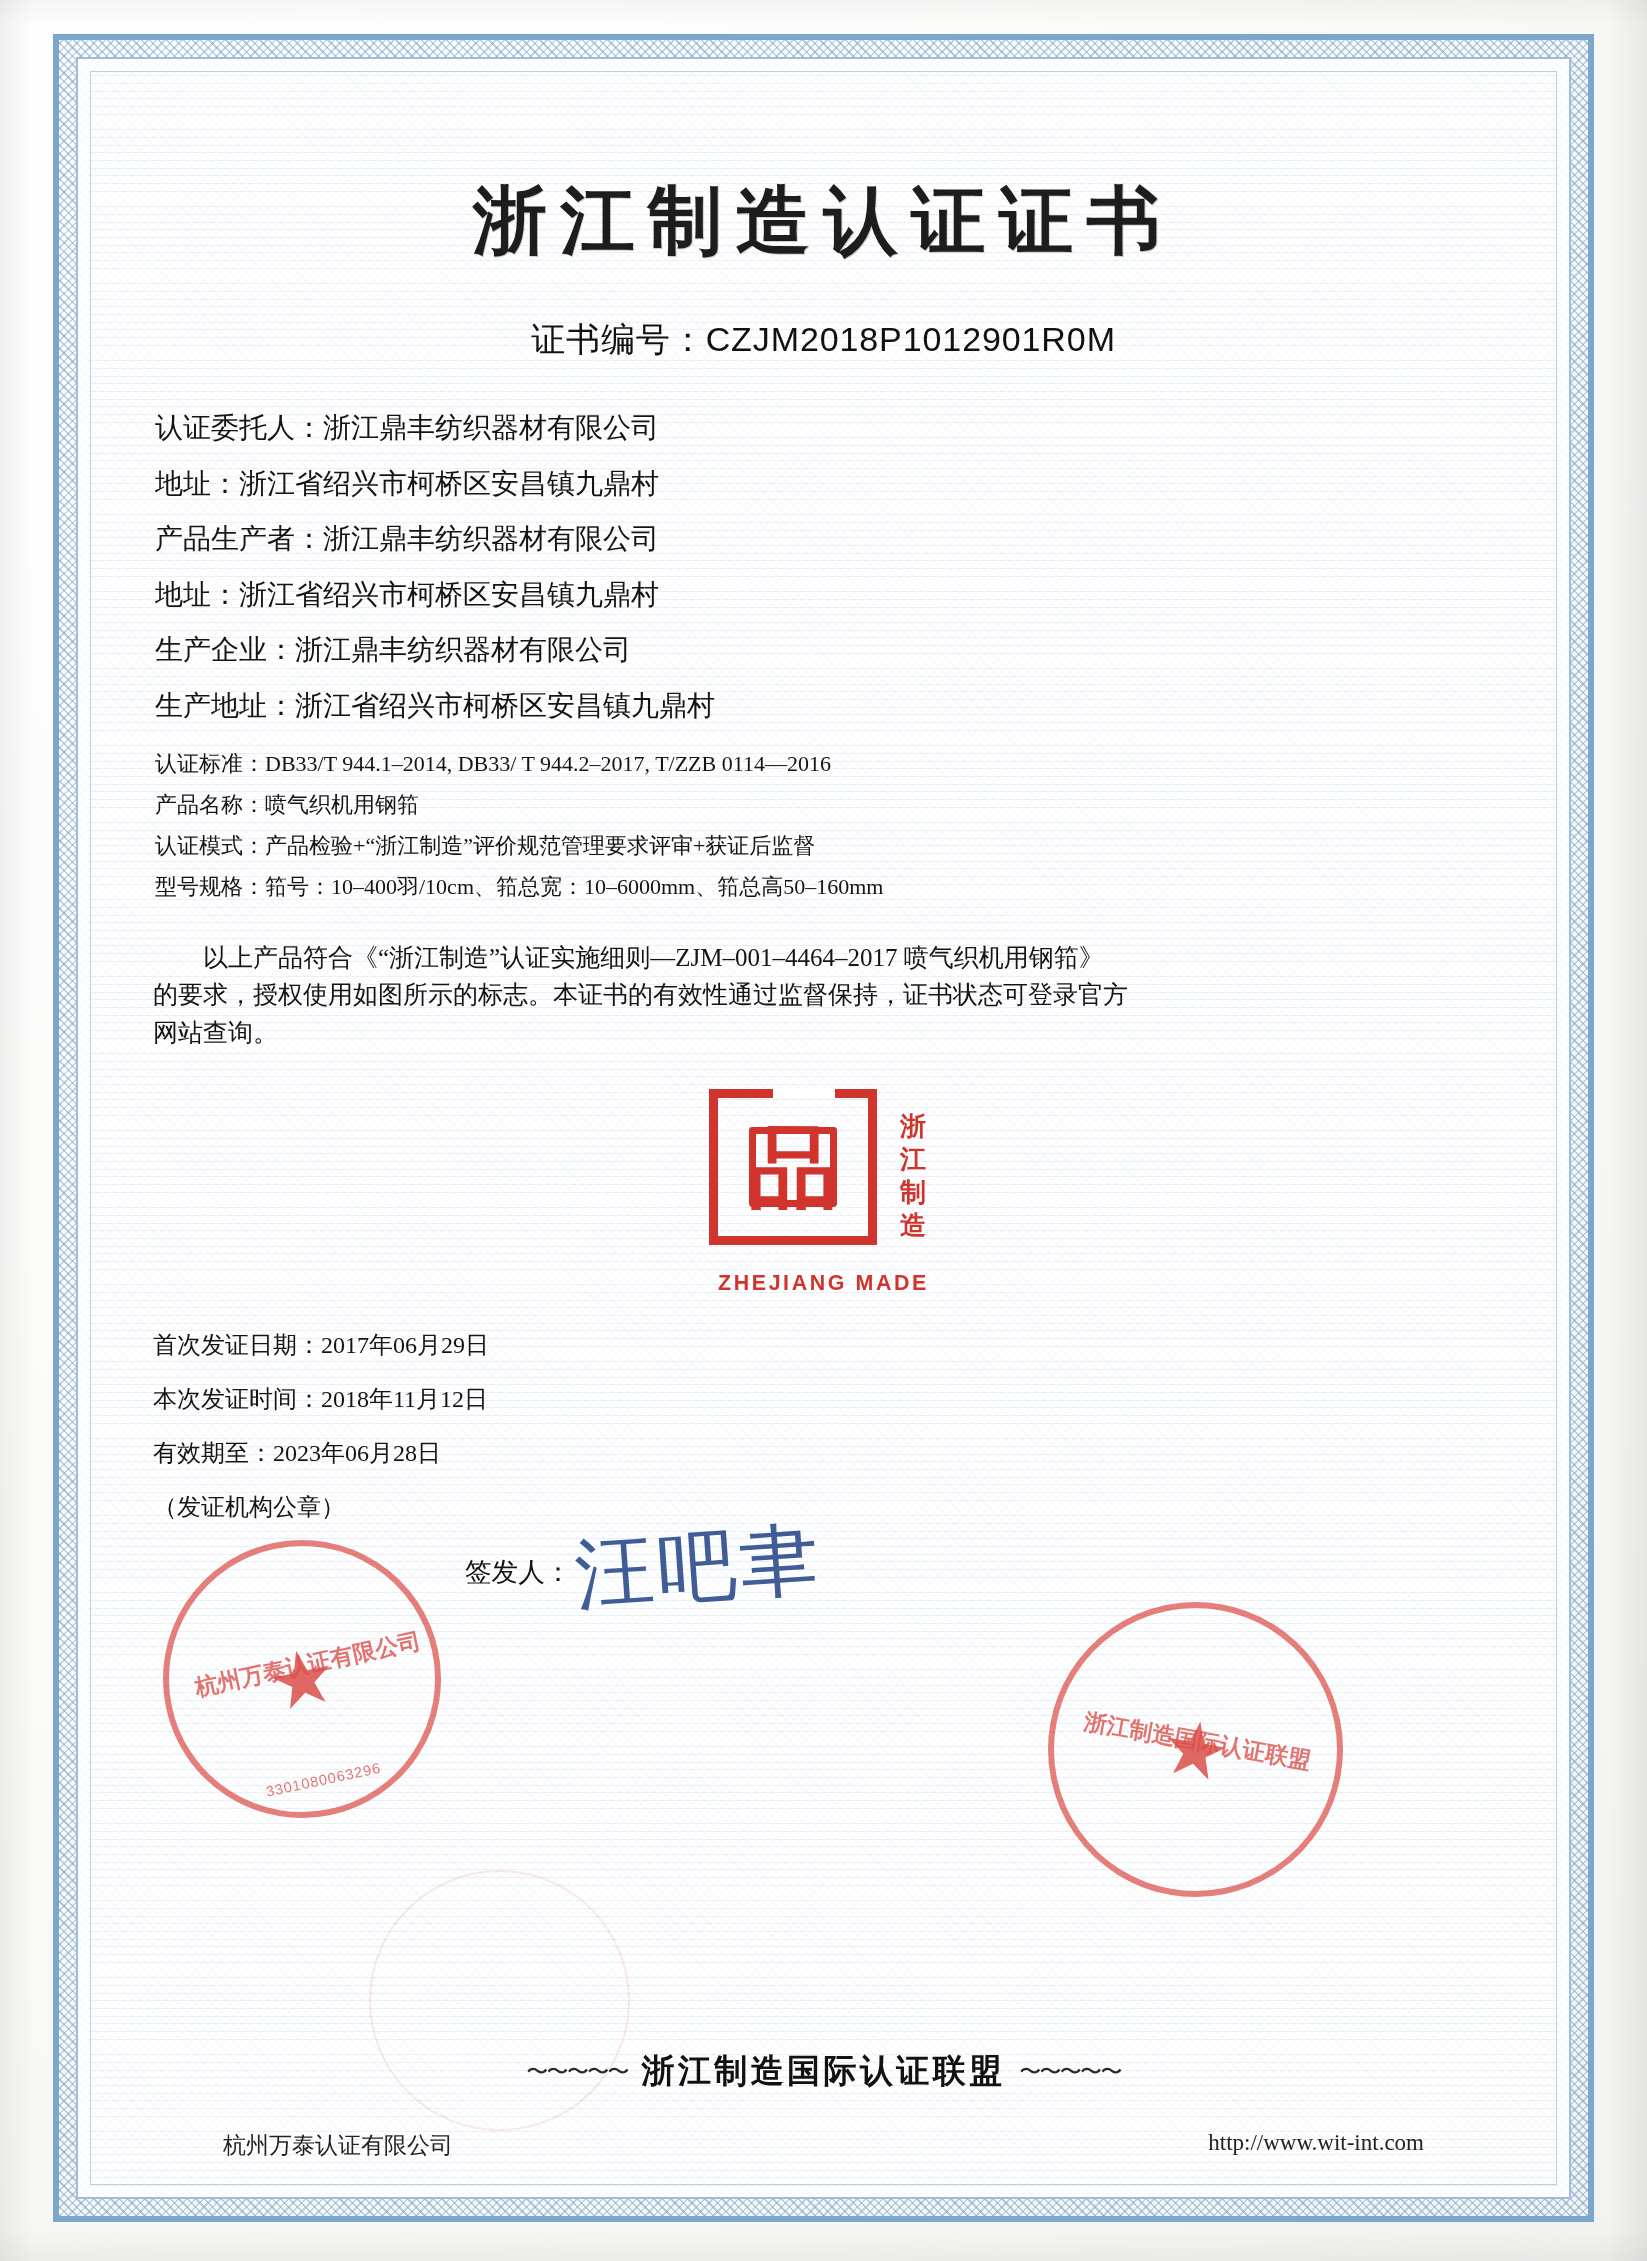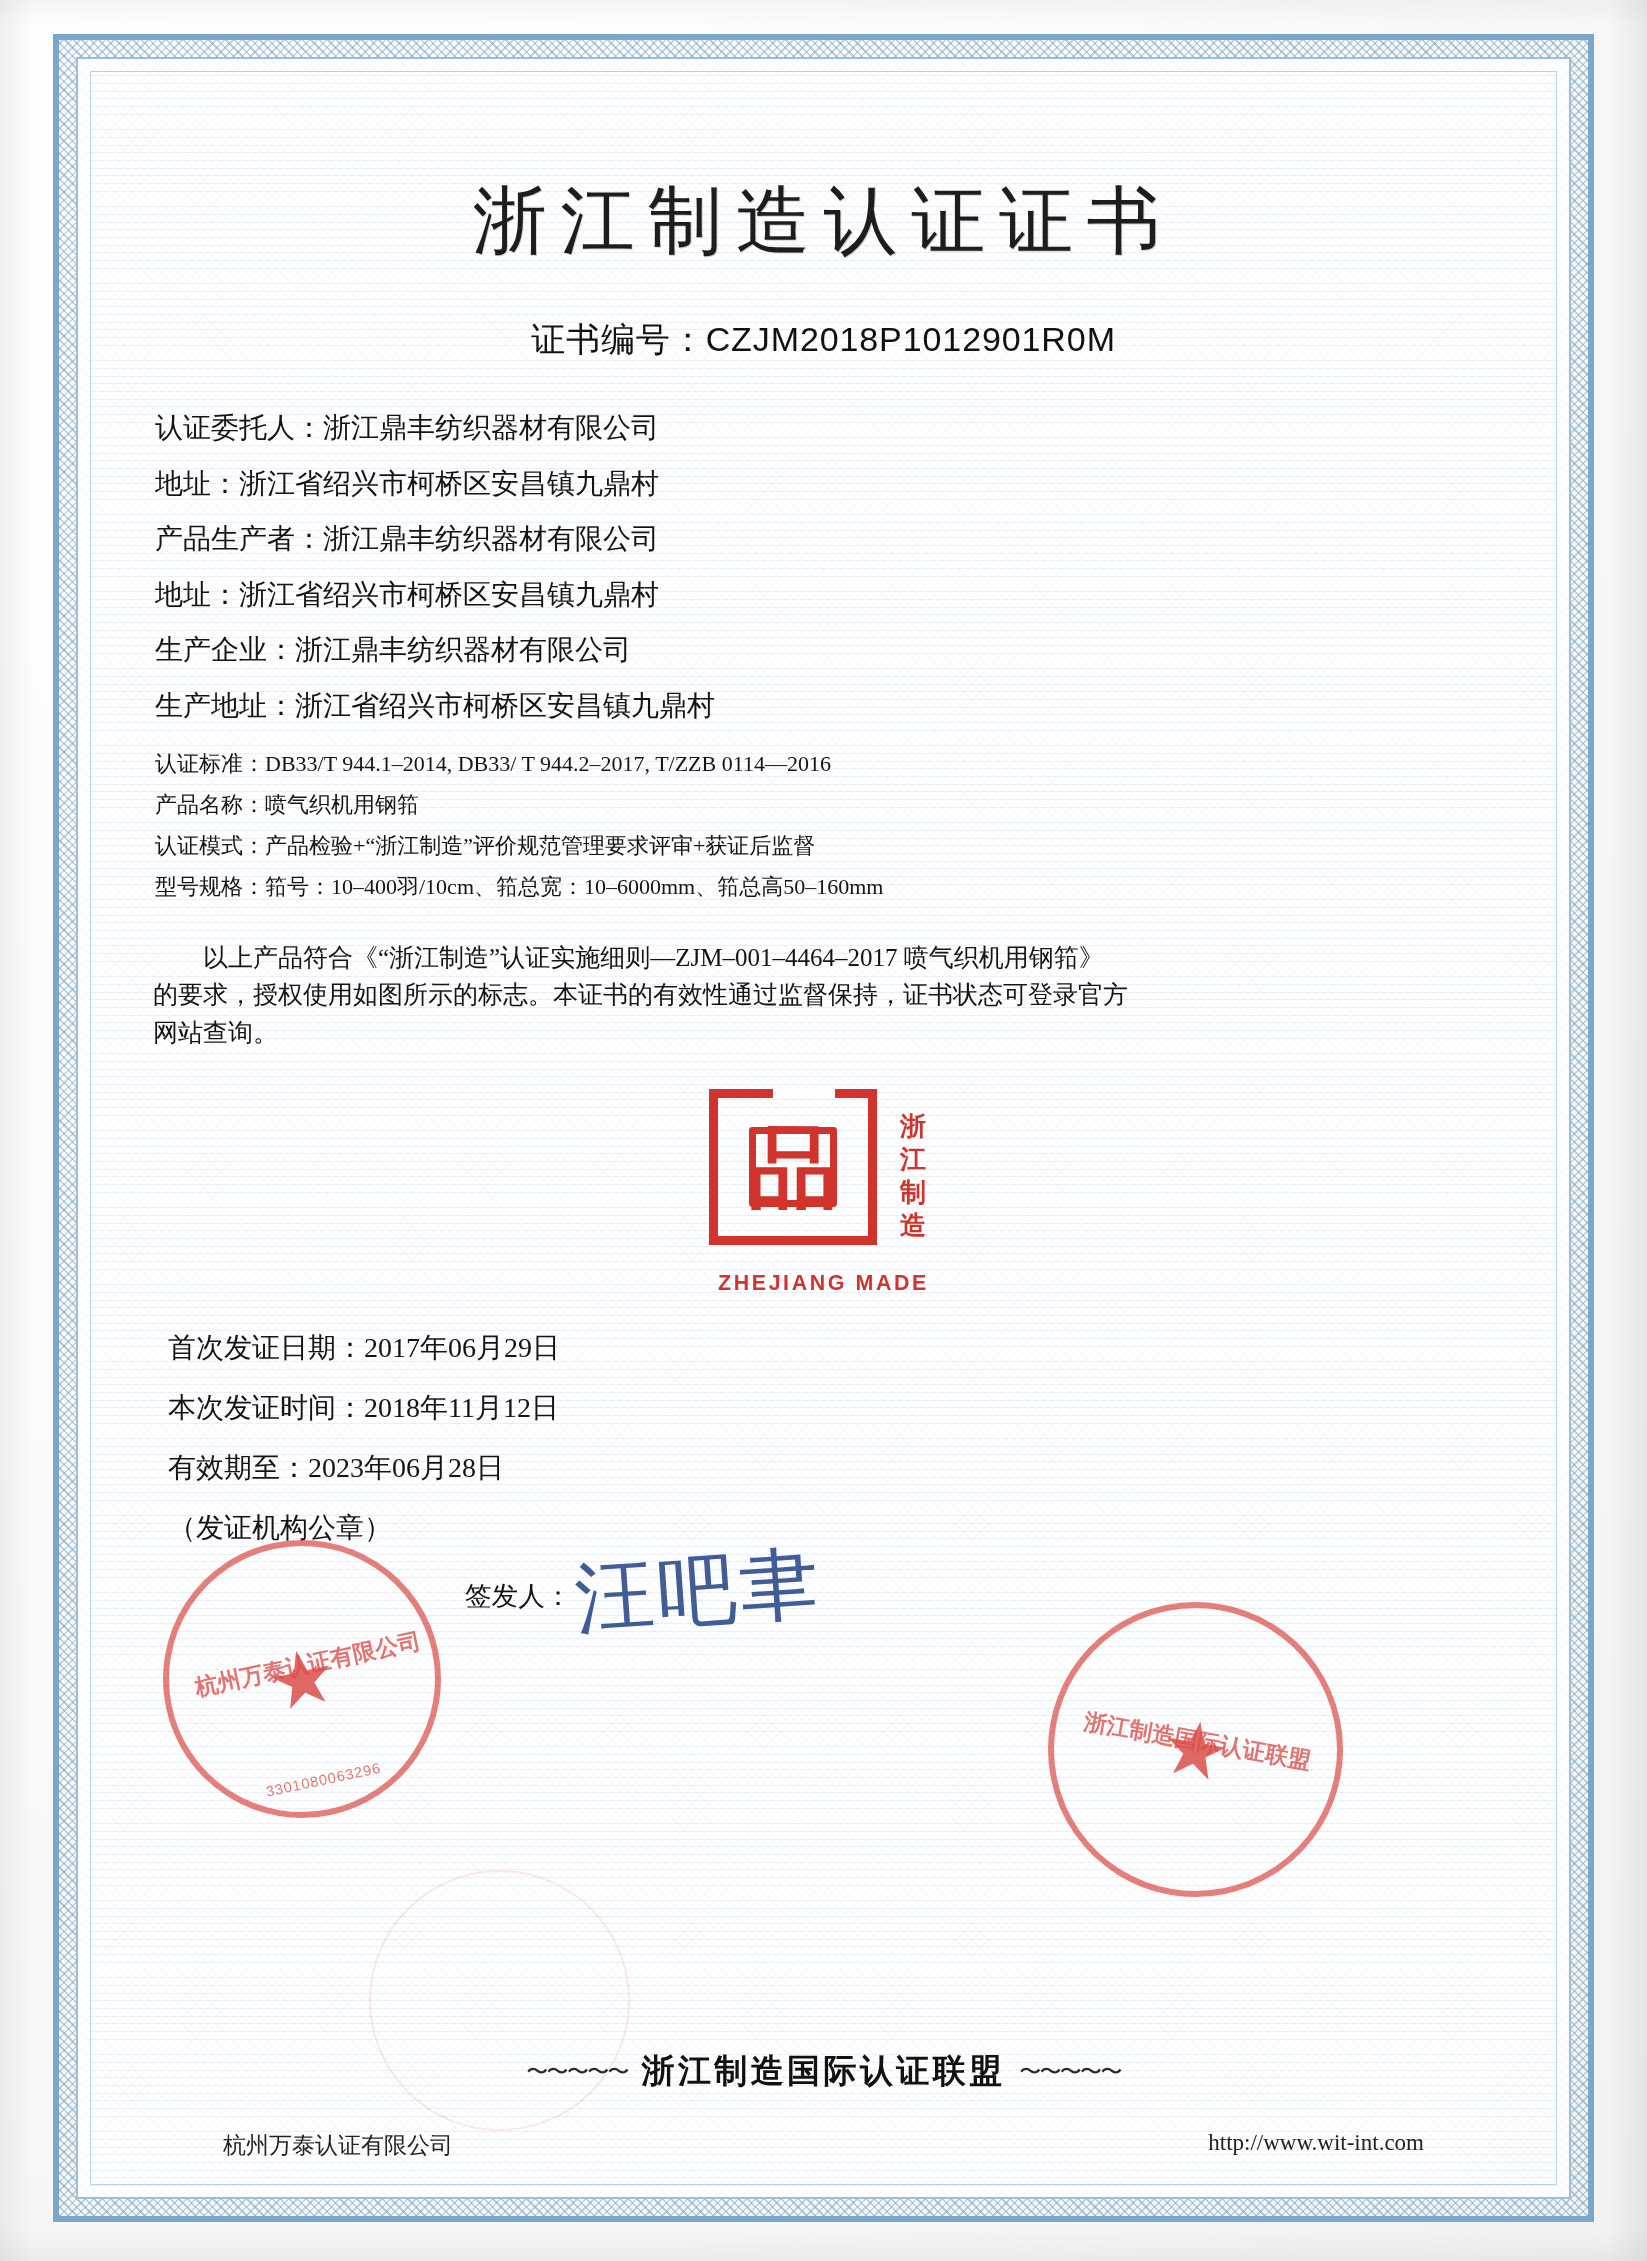--- a/index.html
+++ b/index.html
@@ -85,21 +85,21 @@
     position: absolute;
     left: 129px;
     top: 103px;
     right: 129px;
     bottom: 103px;
   }
 
   .title {
     text-align: center;
     font-family: "DejaVu Serif", serif;
-    font-weight: normal;
+    font-weight: bold;
     font-size: 74px;
     letter-spacing: 13.7px;
     color: #1d1d1d;
     margin-top: 69px;
     text-shadow: 0.9px 0.9px 0 rgba(0,0,0,0.18);
   }
 
   .cert-no {
     text-align: center;
     font-size: 34px;
@@ -225,25 +225,24 @@
     font-size: 21.4px;
     letter-spacing: 2.6px;
   }
 
   
   .dates {
     margin-top: 34px;
     padding-left: 24px;
   }
   .date-line {
-    font-size: 28px;
+    font-size: 24px;
     color: #141414;
     margin-bottom: 22px;
     white-space: nowrap;
-    margin-left: 15px;
   }
   .issuer-row {
     margin-top: 31px;
     padding-left: 336px;
     font-size: 26.6px;
     color: #141414;
     position: relative;
     height: 74px;
   }
   .signature {

